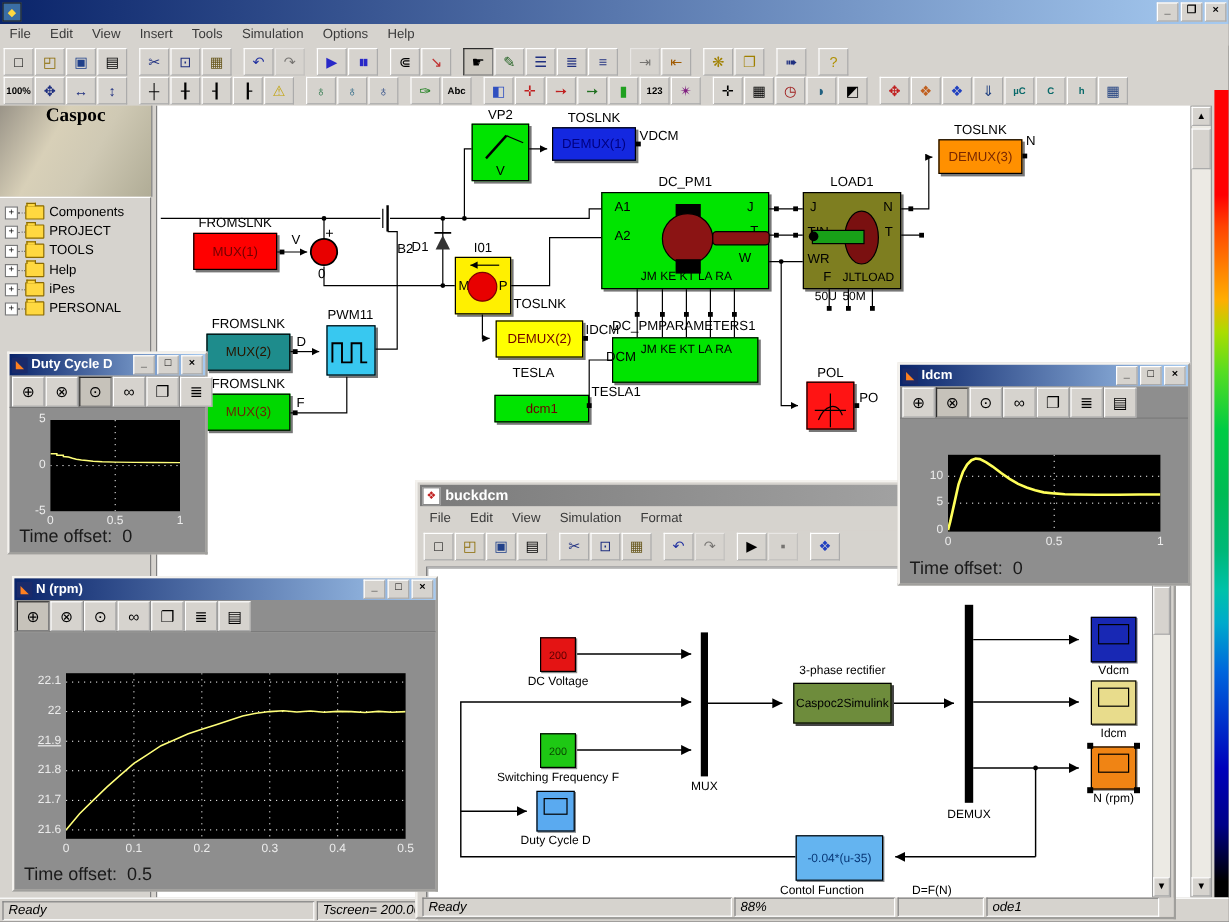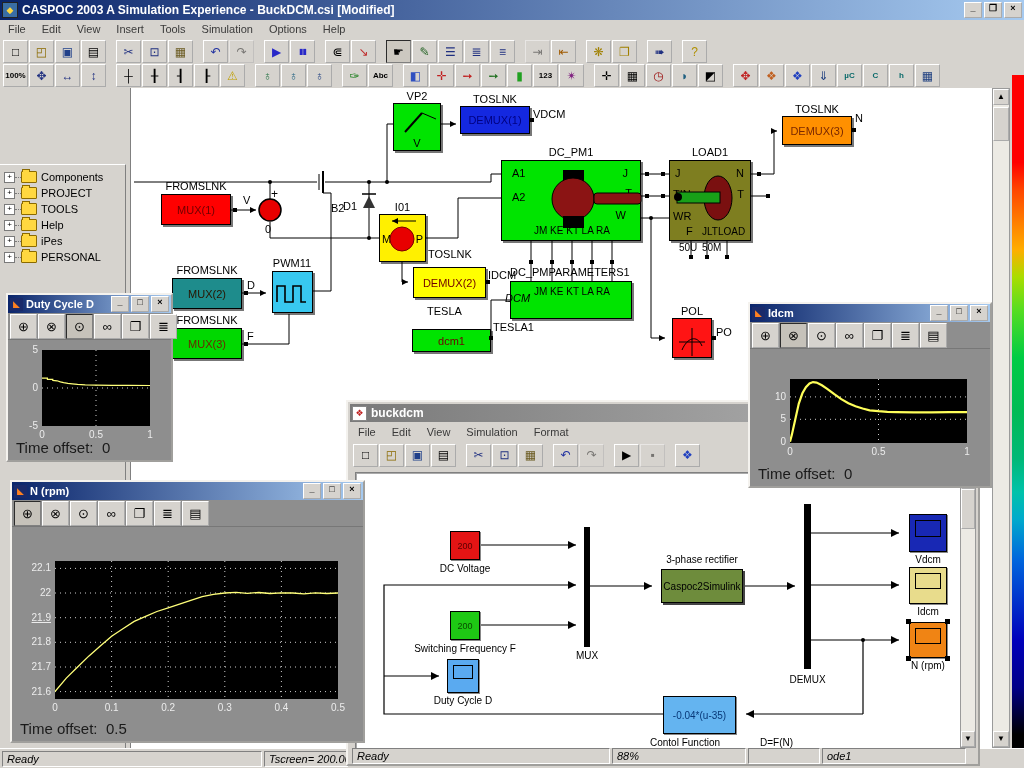--- a/index.html
+++ b/index.html
@@ -73,21 +73,20 @@
   #bcanvas{position:absolute;left:7px;top:70px;width:605px;height:276px;background:#fff;border:1px solid #808080;box-shadow:inset 1px 1px 0 #aaa;}
   .simlbl{position:absolute;font-size:10px;white-space:nowrap;}
 </style>
 </head>
 <body>
 
 <div id="screen">
 
   <div class="abs titlebar">
     <div class="appicon">◆</div>
-    <span class="ttext">CASPOC 2003 A Simulation Experience - BuckDCM.csi [Modified]</span>
     <span class="wctl">
       <span class="wbtn">_</span>
       <span class="wbtn">❐</span>
       <span class="wbtn">×</span>
     </span>
   </div>
 
   <div class="abs menubar" style="left:0;top:20px;width:1024px;height:18px;">
 
   <span class="menuitem">File</span>
@@ -274,20 +273,23 @@
         <span>C</span>
       </span>
       <span class="tbtn txt chip">
         <span>h</span>
       </span>
       <span class="tbtn" style="color: rgb(32, 64, 128);">
         <span>▦</span>
       </span>
     </div>
 
+  <div class="abs logo">
+    <span>Caspoc</span>
+  </div>
   <div class="abs treepanel">
 
       <div class="treeitem">
         <span class="expander">+</span>
         <span class="tconn"></span>
         <span class="folder"></span>
         <span>Components</span>
       </div>
 
       <div class="treeitem">
@@ -409,21 +411,21 @@
     <div class="lbl" style="left:296px;top:217px;">TESLA</div>
     <div class="blk" style="left:281px;top:241px;width:79px;height:23px;background:#00e400;color:#700000;">
       <span>dcm1</span>
     </div>
     <div class="lbl" style="left:362px;top:233px;">TESLA1</div>
 
     <div class="blk" style="left:379px;top:193px;width:122px;height:38px;background:#00e400;">
       <span class="lbl s10 ctr" style="left:8px;top:4px;width:106px;">JM  KE  KT  LA  RA</span>
     </div>
     <div class="lbl" style="left:379px;top:178px;">DC_PMPARAMETERS1</div>
-    <div class="lbl" style="left:374px;top:204px;font-style:italic;">DCM</div>
+    <div class="lbl" style="left:374px;top:204px;">DCM</div>
 
     <div class="blk" style="left:541px;top:230px;width:40px;height:40px;background:#ff1414;"></div>
     <div class="lbl ctr" style="left:548px;top:217px;width:26px;">POL</div>
     <div class="lbl" style="left:585px;top:238px;">PO</div>
 
     <svg id="wires" class="abs" style="left:0;top:0;" width="862" height="660">
       <defs>
         <marker id="ah" markerWidth="7" markerHeight="7" refX="6" refY="3" orient="auto">
           <path d="M0,0 L6,3 L0,6 z" fill="#000"></path>
         </marker>

